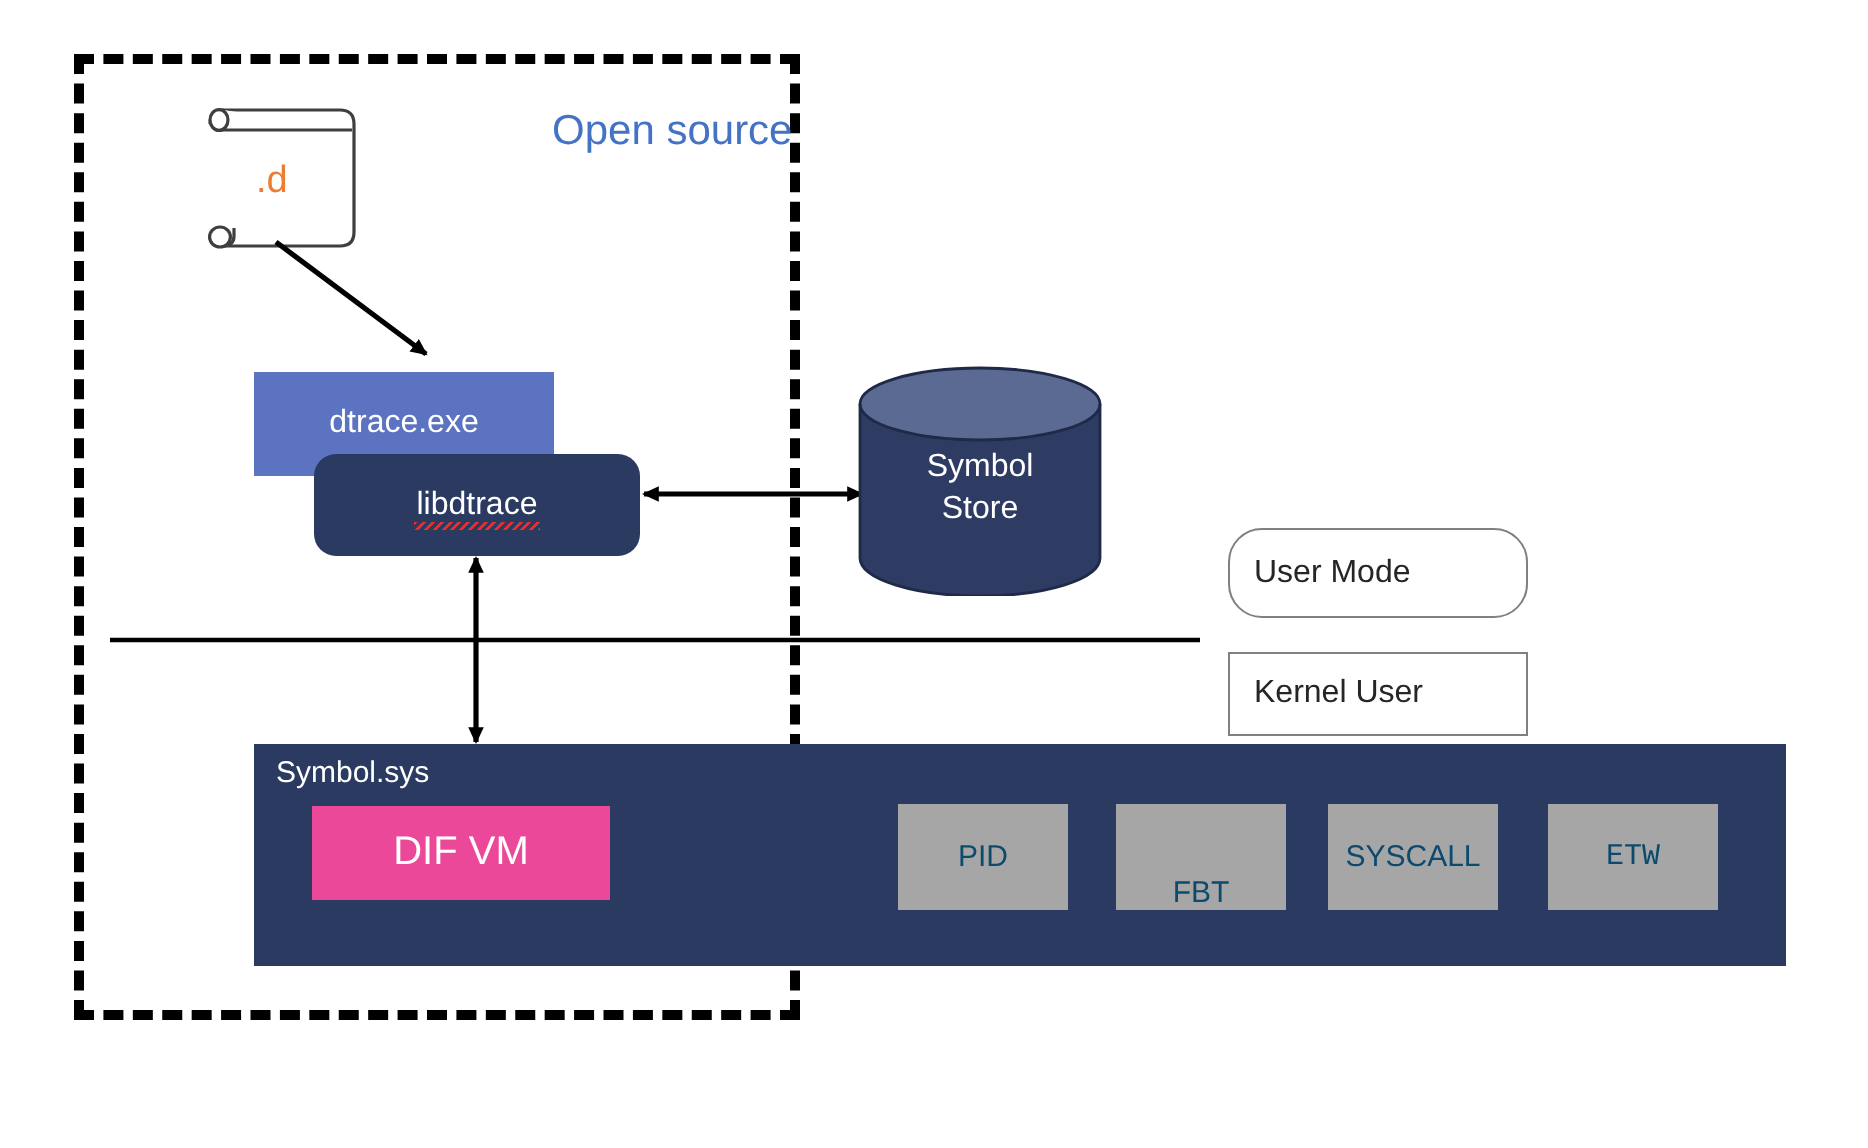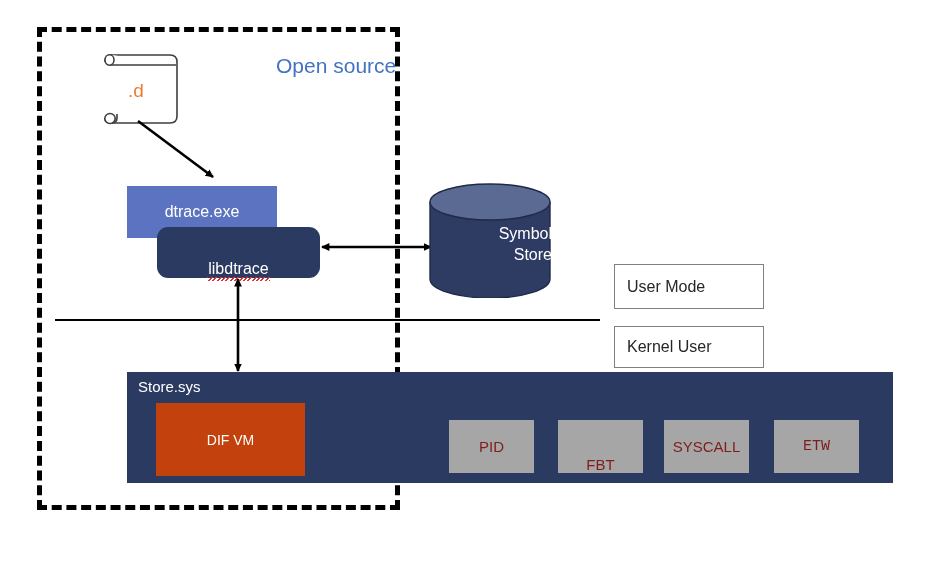--- a/index.html
+++ b/index.html
@@ -78,21 +78,21 @@
   
   #libdtrace-box {
     left: 157px;
     top: 227px;
     width: 163px;
     height: 51px;
     background: #2b3a61;
     border-radius: 11px;
     color: #ffffff;
     display: flex;
-    align-items: flex-end;
+    align-items: center;
     justify-content: center;
     font-size: 16px;
   }
   #libdtrace-label {
     position: relative;
     display: inline-block;
   }
   #libdtrace-label::after {
     content: "";
     position: absolute;
@@ -111,74 +111,74 @@
     left: 428px;
     top: 183px;
     width: 124px;
     height: 115px;
   }
   #symbol-store svg { display: block; }
   #symbol-store-label {
     left: 428px;
     top: 223px;
     width: 124px;
-    text-align: right;
+    text-align: center;
     color: #ffffff;
     font-size: 16px;
     line-height: 21px;
   }
 
   
   .mode-box {
     width: 150px;
     height: 45px;
     border: 1px solid #808080;
     box-sizing: border-box;
     background: #ffffff;
     display: flex;
     align-items: center;
     font-size: 16px;
     color: #262626;
     padding-left: 12px;
   }
-  #user-mode-box  { left: 614px; top: 264px; }
+  #user-mode-box  { left: 614px; top: 264px; border-radius: 17px; }
   #kernel-mode-box{ left: 614px; top: 326px; height: 42px; }
 
   
   #dtrace-sys-band {
     left: 127px;
     top: 372px;
     width: 766px;
     height: 111px;
     background: #2b3a61;
   }
   #dtrace-sys-label {
     left: 138px;
     top: 378px;
     color: #ffffff;
     font-size: 15px;
   }
   #dif-vm-box {
     left: 156px;
     top: 403px;
     width: 149px;
-    height: 73px;
-    background: #c2410c;
-    color: #ffffff;
-    font-size: 14px;
+    height: 47px;
+    background: #ec4899;
+    color: #ffffff;
+    font-size: 20px;
     display: flex;
     align-items: center;
     justify-content: center;
   }
   .provider-box {
-    top: 420px;
+    top: 402px;
     width: 85px;
     height: 53px;
     background: #a6a6a6;
-    color: #7f1d1d;
+    color: #0c4a6e;
     font-size: 15px;
     display: flex;
     align-items: center;
     justify-content: center;
   }
   #provider-box-0 { left: 449px; }
   #provider-box-1 { left: 558px; align-items: flex-end; }
   #provider-box-2 { left: 664px; }
   #provider-box-3 { left: 774px; font-family: Liberation Mono, monospace; }
 </style>
@@ -245,21 +245,21 @@
 
   <div class="abs mode-box" id="user-mode-box">
     <span>User Mode</span>
   </div>
   <div class="abs mode-box" id="kernel-mode-box">
     <span>Kernel User</span>
   </div>
 
   <div class="abs" id="dtrace-sys-band"></div>
 
-  <div class="abs" id="dtrace-sys-label">Store.sys</div>
+  <div class="abs" id="dtrace-sys-label">Symbol.sys</div>
 
   <div class="abs" id="dif-vm-box">
     <span>DIF VM</span>
   </div>
 
   <div class="abs provider-box" id="provider-box-0">
     <span>PID</span>
   </div>
   <div class="abs provider-box" id="provider-box-1">
     <span>FBT</span>

